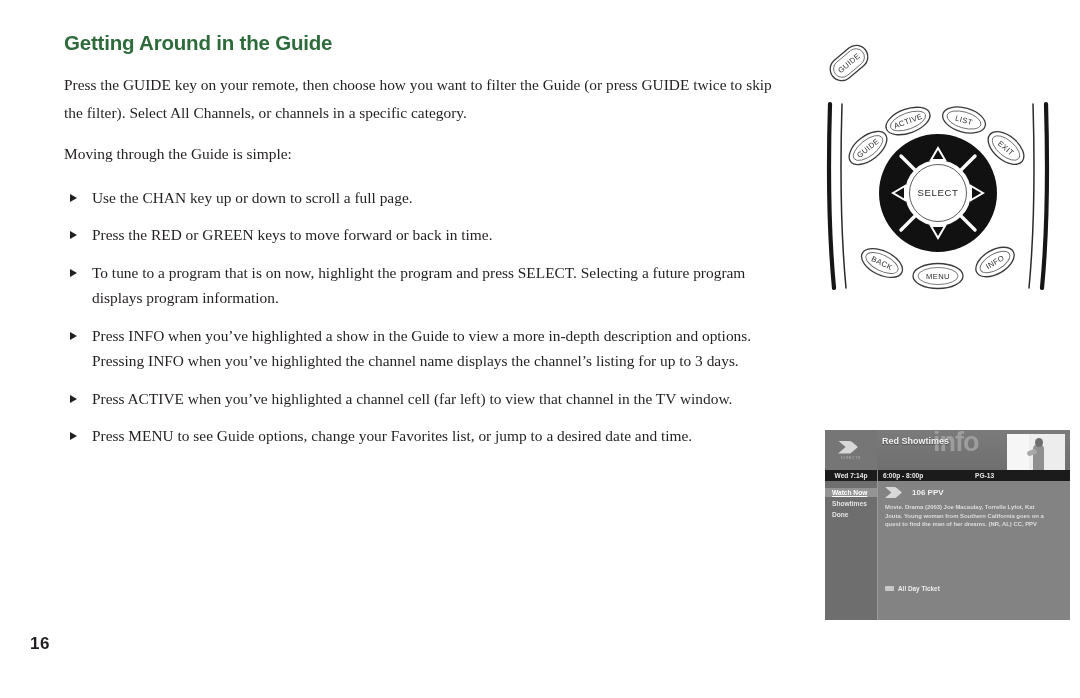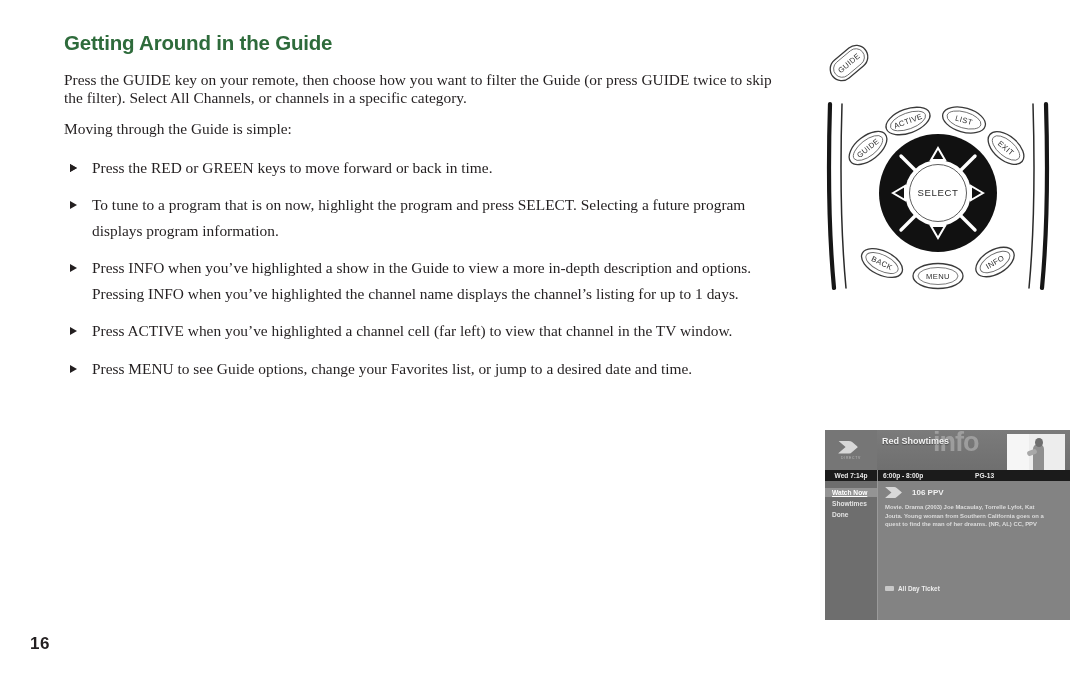--- a/index.html
+++ b/index.html
@@ -31,21 +31,21 @@
     font-size: 20.5px;
     letter-spacing: -0.2px;
     color: #2e6b3b;
     margin: 0 0 16px 0;
     line-height: 1.1;
   }
 
   .intro-para {
     font-family: "Liberation Serif", serif;
     font-size: 15.4px;
-    line-height: 18px;
+    line-height: 28px;
     color: #231f20;
     margin: 0 0 13px 0;
     width: 716px;
   }
   .intro-para.second { margin-bottom: 17px; }
 
   #bullet-list {
     list-style: none;
     margin: 0;
     padding: 0;
@@ -318,20 +318,21 @@
   <p class="intro-para">Press the GUIDE key on your remote, then choose how you want to filter the Guide (or press GUIDE twice to skip the filter). Select All Channels, or channels in a specific category.</p>
   <p class="intro-para second">Moving through the Guide is simple:</p>
 
   <ul id="bullet-list">
     <li class="bullet-item">
       <span class="bullet-marker">
         <svg width="7" height="8" viewBox="0 0 7 8">
             <polygon points="0,0 7,4 0,8" fill="#231f20"></polygon>
           </svg>
       </span>
+      <span>Use the CHAN key up or down to scroll a full page.</span>
     </li>
     <li class="bullet-item">
       <span class="bullet-marker">
         <svg width="7" height="8" viewBox="0 0 7 8">
             <polygon points="0,0 7,4 0,8" fill="#231f20"></polygon>
           </svg>
       </span>
       <span>Press the RED or GREEN keys to move forward or back in time.</span>
     </li>
     <li class="bullet-item">
@@ -341,21 +342,21 @@
           </svg>
       </span>
       <span>To tune to a program that is on now, highlight the program and press SELECT. Selecting a future program displays program information.</span>
     </li>
     <li class="bullet-item">
       <span class="bullet-marker">
         <svg width="7" height="8" viewBox="0 0 7 8">
             <polygon points="0,0 7,4 0,8" fill="#231f20"></polygon>
           </svg>
       </span>
-      <span>Press INFO when you’ve highlighted a show in the Guide to view a more in-depth description and options. Pressing INFO when you’ve highlighted the channel name displays the channel’s listing for up to 1 days.</span>
+      <span>Press INFO when you’ve highlighted a show in the Guide to view a more in-depth description and options. Pressing INFO when you’ve highlighted the channel name displays the channel’s listing for up to 3 days.</span>
     </li>
     <li class="bullet-item">
       <span class="bullet-marker">
         <svg width="7" height="8" viewBox="0 0 7 8">
             <polygon points="0,0 7,4 0,8" fill="#231f20"></polygon>
           </svg>
       </span>
       <span>Press ACTIVE when you’ve highlighted a channel cell (far left) to view that channel in the TV window.</span>
     </li>
     <li class="bullet-item">

